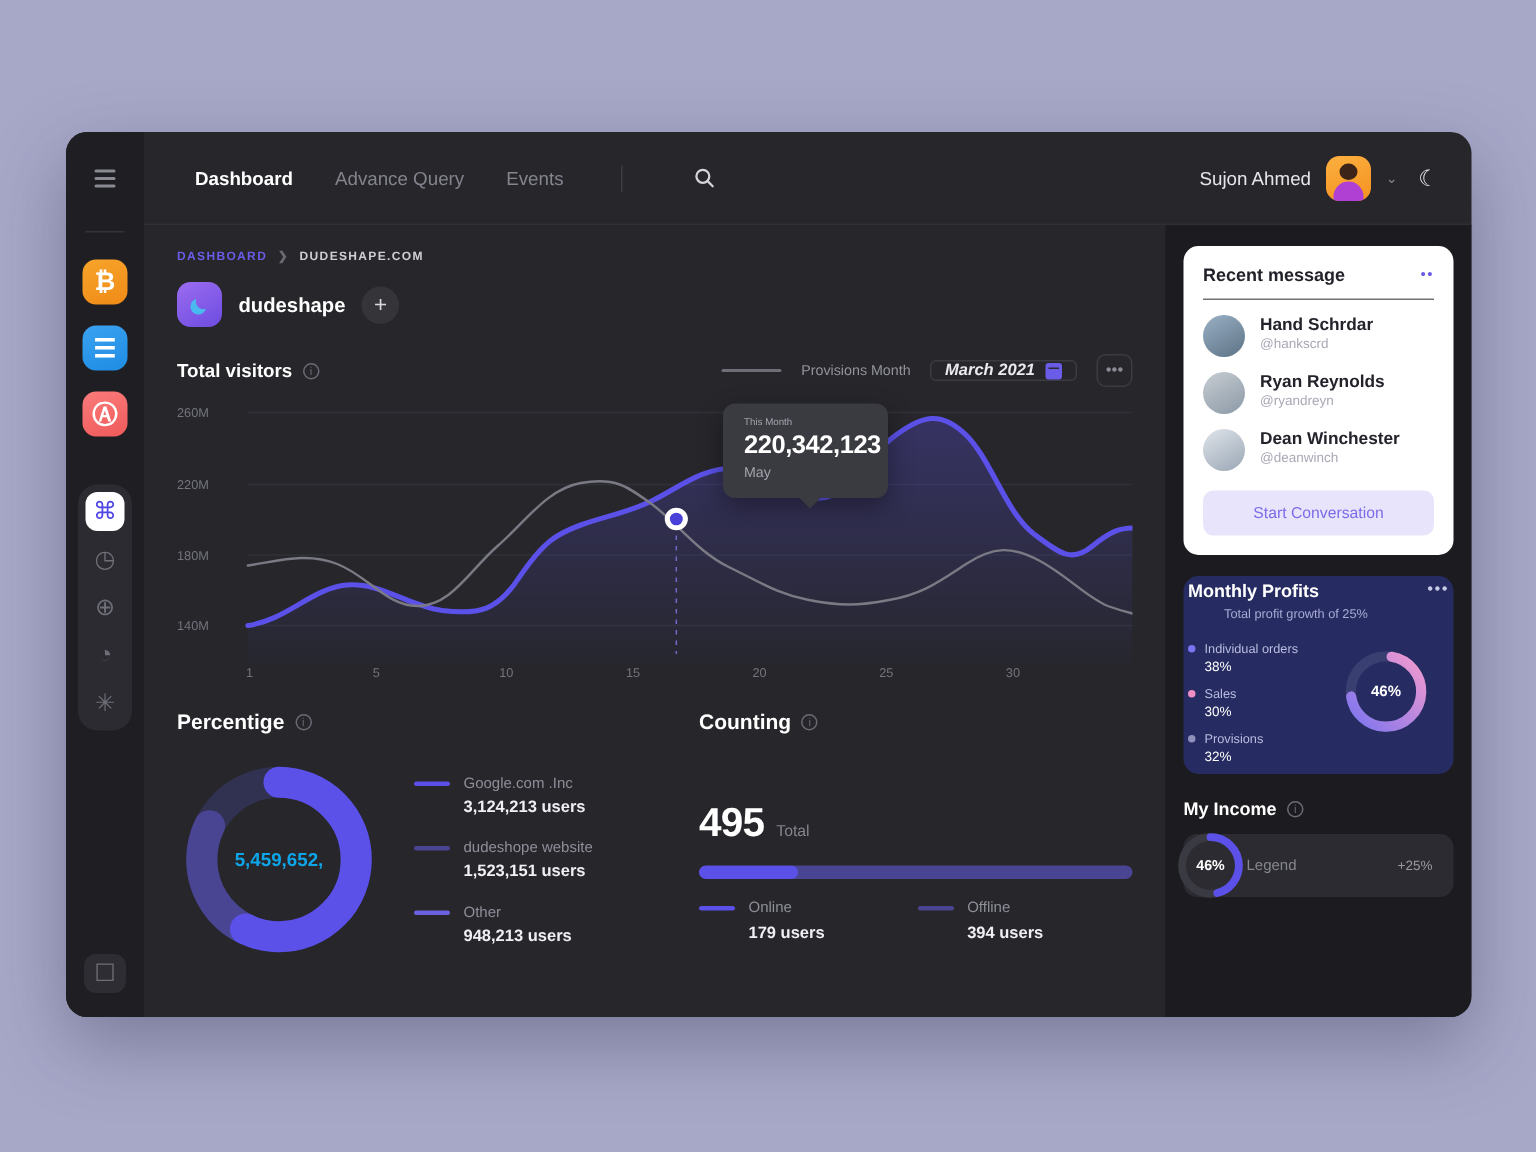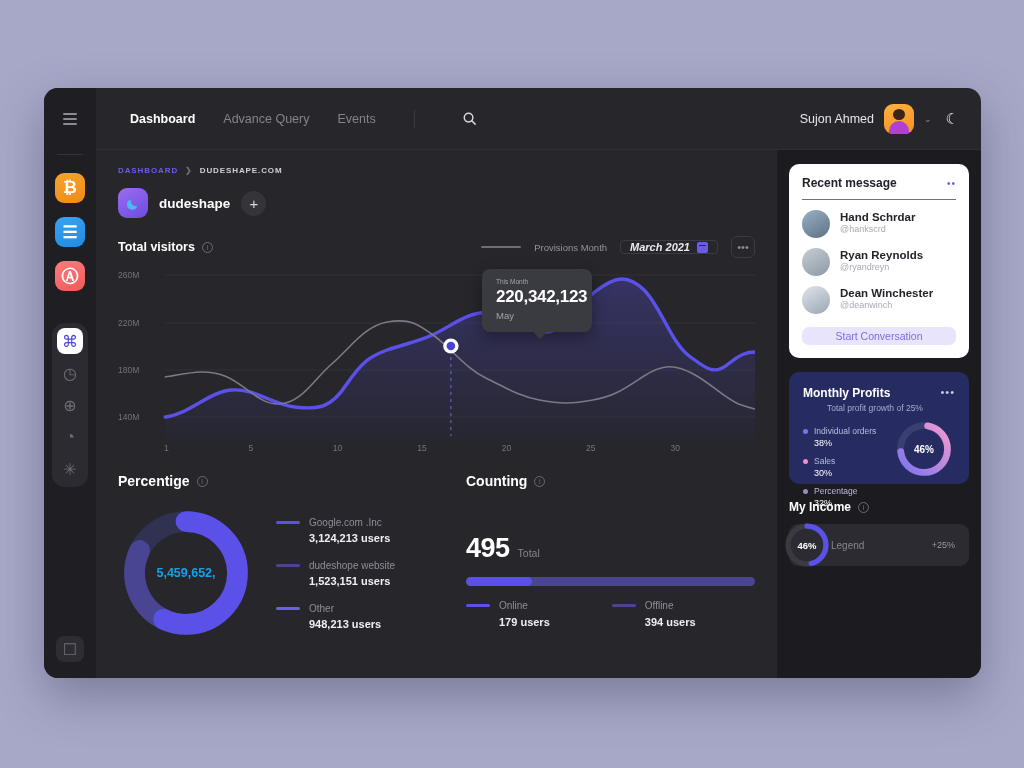--- a/index.html
+++ b/index.html
@@ -226,29 +226,29 @@
   .msg-row { display:flex; align-items:flex-start; gap: 10px; margin-top: 10px; cursor:pointer; }
   .msg-av { width: 28px; height: 28px; border-radius: 50%; flex:0 0 28px; }
   .av1 { background: linear-gradient(150deg,#9ab0c4,#5d7285); }
   .av2 { background: linear-gradient(150deg,#c8cdd3,#8b99a6); }
   .av3 { background: linear-gradient(150deg,#dfe4ea,#9aa7b5); }
   .msg-name { font-size: 11.5px; font-weight: bold; color: #23232b; line-height: 1.25; }
   .msg-handle { font-size: 9px; color: #a9a9b6; }
   .start-btn {
     width: 100%; margin-top: 13px;
     background: #e8e4fb; color: #7b6ce8; border:none;
-    border-radius: 7px; padding: 3px 0;
+    border-radius: 7px; padding: 9px 0;
     font-size: 10.5px; cursor:pointer;
     font-family: "Liberation Sans", sans-serif;
   }
 
   .card-profit {
     background: #262c61; border-radius: 10px;
-    margin-top: 14px; padding: 14px;
-    position: relative; height: 112px;
+    margin-top: 14px; padding: 3px;
+    position: relative; height: 132px;
   }
   .pf-head { display:flex; align-items:flex-start; }
   .pf-title { font-size: 12px; font-weight: bold; color:#fff; }
   .pf-sub { font-size: 8.5px; color:#a6aad4; margin-top: 3px; margin-left: 24px; }
   .pf-dots { margin-left:auto; color:#c7cae8; font-size:11px; cursor:pointer; letter-spacing:1px; }
   .pf-legend { margin-top: 13px; display:flex; flex-direction:column; gap: 8px; }
   .pf-row { display:flex; flex-direction:column; gap:2px; }
   .pf-top { display:flex; align-items:center; gap:6px; }
   .pf-dot { width:5px; height:5px; border-radius:50%; }
   .pf-name { font-size: 8.5px; color:#b9bce0; }
@@ -552,21 +552,21 @@
             <div class="pf-row">
               <div class="pf-top">
                 <span class="pf-dot" style="background:#ef8fc4"></span>
                 <span class="pf-name">Sales</span>
               </div>
               <div class="pf-val">30%</div>
             </div>
             <div class="pf-row">
               <div class="pf-top">
                 <span class="pf-dot" style="background:#8e92bb"></span>
-                <span class="pf-name">Percentage</span>
+                <span class="pf-name">Provisions</span>
               </div>
               <div class="pf-val">32%</div>
             </div>
           </div>
 
           <div class="pf-donut">
             <svg viewBox="0 0 42 42" width="62" height="62">
               <defs>
                 <linearGradient id="pfGrad" x1="0" y1="0" x2="1" y2="1">
                   <stop offset="0%" stop-color="#7b74f0"></stop>

